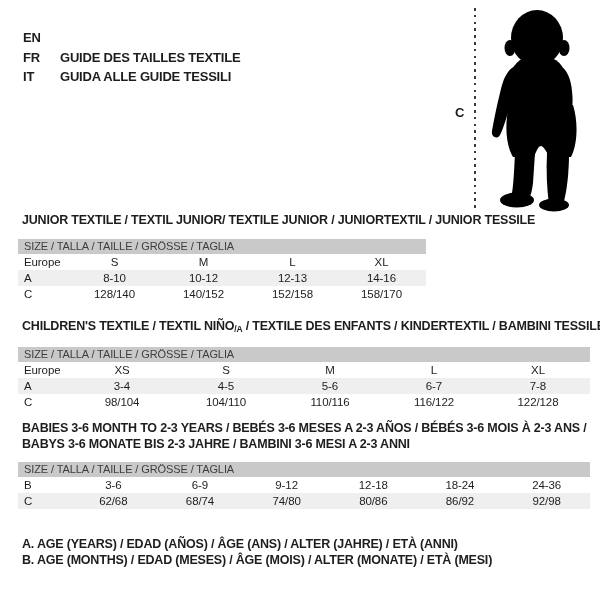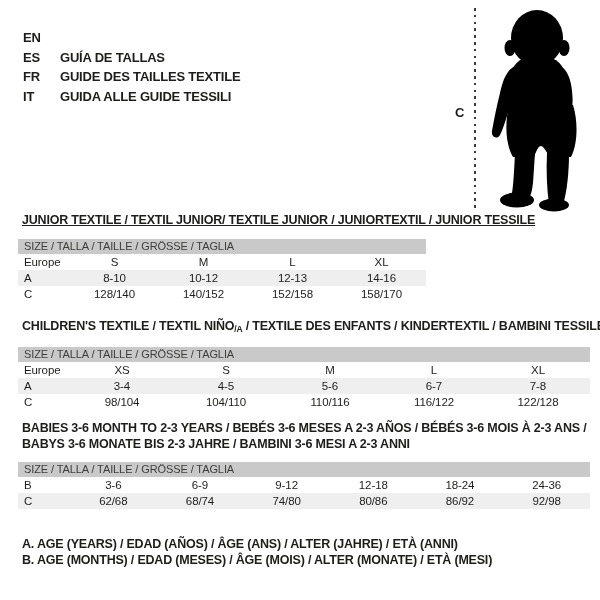--- a/index.html
+++ b/index.html
@@ -11,21 +11,21 @@
   .lang-list{position:absolute;left:23px;top:28px;font-weight:700;font-size:13px;letter-spacing:-0.2px;}
   .lang-row{display:flex;height:19.5px;align-items:center;}
   .lang-code{width:37px;}
   
   .c-label{position:absolute;left:455px;top:105px;font-weight:700;font-size:13px;}
   .dotted-line{position:absolute;left:474px;top:8px;width:2px;height:201px;
     background:repeating-linear-gradient(to bottom,#3a3a3a 0 2.5px,transparent 2.5px 6.8px);}
   .baby-svg{position:absolute;left:487px;top:5px;}
   
   .tbl-heading{position:absolute;left:22px;font-weight:700;font-size:12.5px;letter-spacing:-0.2px;white-space:nowrap;}
-  #junior-heading{top:213px;text-decoration:underline;}
+  #junior-heading{top:213px;}
   #children-heading{top:319px;}
   #babies-heading{top:421px;line-height:15.5px;}
   .subsc{font-size:8.5px;vertical-align:-2px;}
   
   table{position:absolute;left:18px;border-collapse:collapse;table-layout:fixed;
     font-size:11.5px;letter-spacing:-0.1px;color:#1d1d1b;}
   #junior-table{top:239px;width:408px;}
   #children-table{top:347px;width:572px;}
   #babies-table{top:462px;width:572px;}
   thead th{background:#c9c9c9;color:#3d3d3b;font-weight:400;font-size:11px;
@@ -39,24 +39,20 @@
     line-height:16.4px;letter-spacing:-0.2px;white-space:nowrap;}
 </style>
 </head>
 <body>
 
 <div>
 
   <div class="lang-list">
     <div class="lang-row">
       <span class="lang-code">EN</span>
-    </div>
-    <div class="lang-row">
-      <span class="lang-code">ES</span>
-      <span>GUÍA DE TALLAS</span>
     </div>
     <div class="lang-row">
       <span class="lang-code">FR</span>
       <span>GUIDE DES TAILLES TEXTILE</span>
     </div>
     <div class="lang-row">
       <span class="lang-code">IT</span>
       <span>GUIDA ALLE GUIDE TESSILI</span>
     </div>
   </div>

